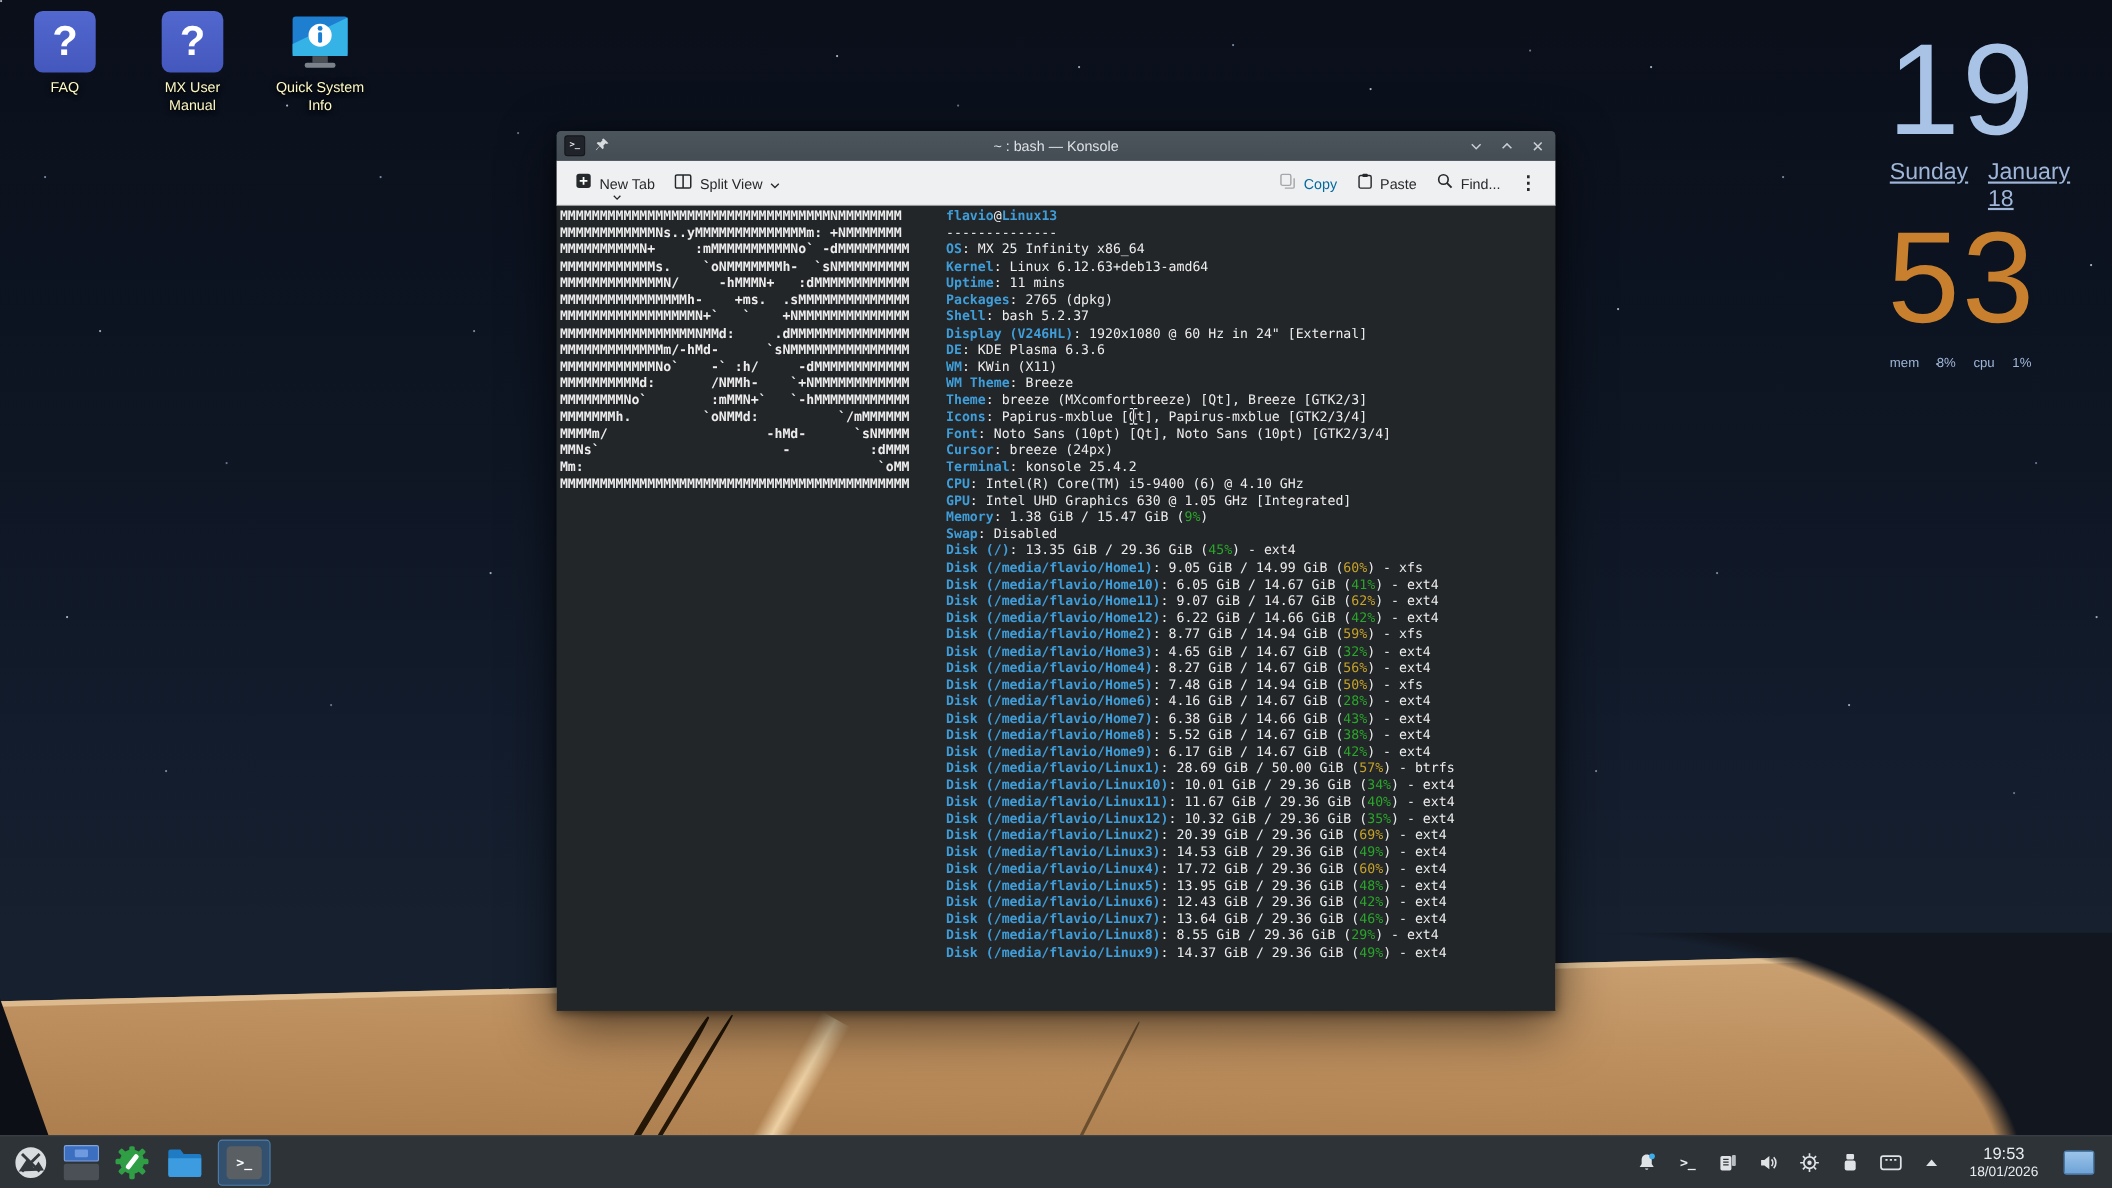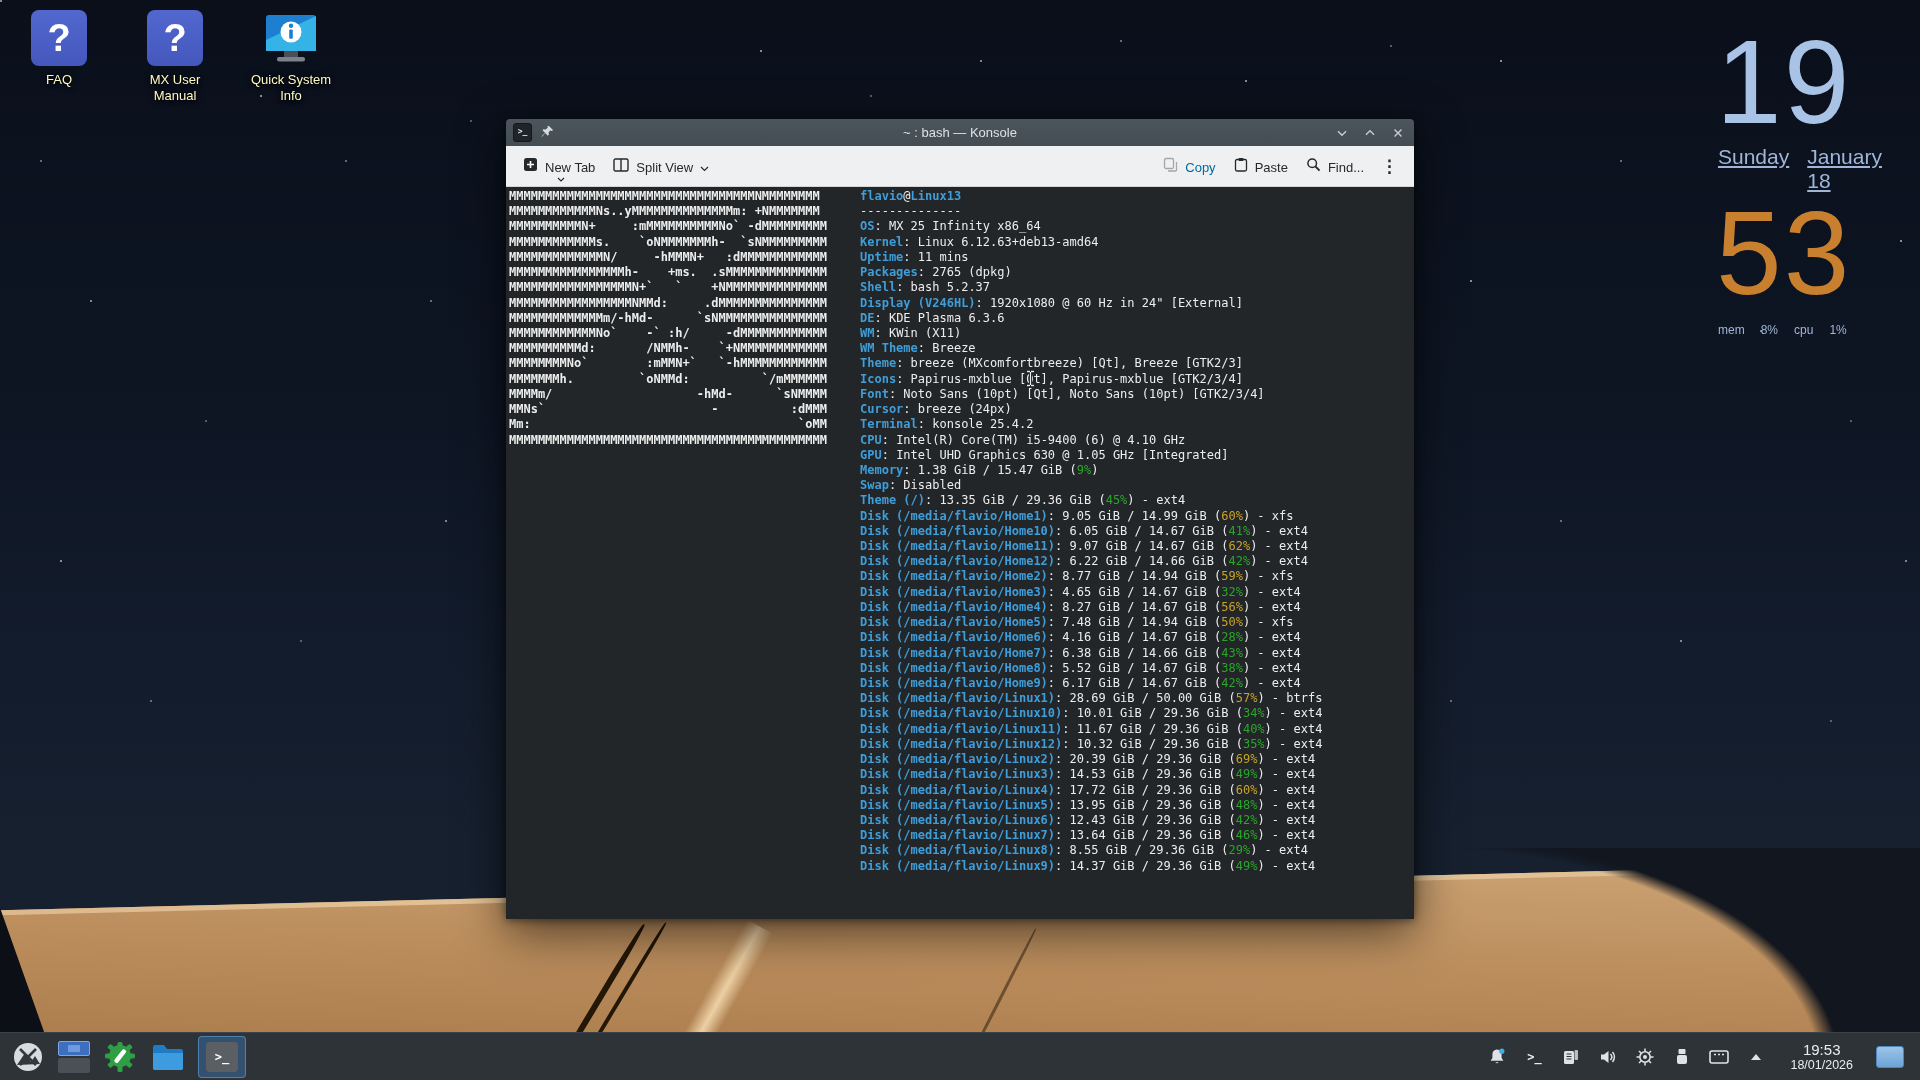--- a/index.html
+++ b/index.html
@@ -296,21 +296,21 @@
 </span><span class="t-blue">WM Theme</span><span class="t-white">: </span><span class="t-white">Breeze</span><span>
 </span><span class="t-blue">Theme</span><span class="t-white">: </span><span class="t-white">breeze (MXcomfortbreeze) [Qt], Breeze [GTK2/3]</span><span>
 </span><span class="t-blue">Icons</span><span class="t-white">: </span><span class="t-white">Papirus-mxblue [Qt], Papirus-mxblue [GTK2/3/4]</span><span>
 </span><span class="t-blue">Font</span><span class="t-white">: </span><span class="t-white">Noto Sans (10pt) [Qt], Noto Sans (10pt) [GTK2/3/4]</span><span>
 </span><span class="t-blue">Cursor</span><span class="t-white">: </span><span class="t-white">breeze (24px)</span><span>
 </span><span class="t-blue">Terminal</span><span class="t-white">: </span><span class="t-white">konsole 25.4.2</span><span>
 </span><span class="t-blue">CPU</span><span class="t-white">: </span><span class="t-white">Intel(R) Core(TM) i5-9400 (6) @ 4.10 GHz</span><span>
 </span><span class="t-blue">GPU</span><span class="t-white">: </span><span class="t-white">Intel UHD Graphics 630 @ 1.05 GHz [Integrated]</span><span>
 </span><span class="t-blue">Memory</span><span class="t-white">: </span><span class="t-white">1.38 GiB / 15.47 GiB (</span><span class="t-green">9%</span><span class="t-white">)</span><span>
 </span><span class="t-blue">Swap</span><span class="t-white">: </span><span class="t-white">Disabled</span><span>
-</span><span class="t-blue">Theme (/)</span><span class="t-white">: 13.35 GiB / 29.36 GiB (</span><span class="t-green">45%</span><span class="t-white">) - ext4</span><span>
+</span><span class="t-blue">Disk (/)</span><span class="t-white">: 13.35 GiB / 29.36 GiB (</span><span class="t-green">45%</span><span class="t-white">) - ext4</span><span>
 </span><span class="t-blue">Disk (/media/flavio/Home1)</span><span class="t-white">: 9.05 GiB / 14.99 GiB (</span><span class="t-yellow">60%</span><span class="t-white">) - xfs</span><span>
 </span><span class="t-blue">Disk (/media/flavio/Home10)</span><span class="t-white">: 6.05 GiB / 14.67 GiB (</span><span class="t-green">41%</span><span class="t-white">) - ext4</span><span>
 </span><span class="t-blue">Disk (/media/flavio/Home11)</span><span class="t-white">: 9.07 GiB / 14.67 GiB (</span><span class="t-yellow">62%</span><span class="t-white">) - ext4</span><span>
 </span><span class="t-blue">Disk (/media/flavio/Home12)</span><span class="t-white">: 6.22 GiB / 14.66 GiB (</span><span class="t-green">42%</span><span class="t-white">) - ext4</span><span>
 </span><span class="t-blue">Disk (/media/flavio/Home2)</span><span class="t-white">: 8.77 GiB / 14.94 GiB (</span><span class="t-yellow">59%</span><span class="t-white">) - xfs</span><span>
 </span><span class="t-blue">Disk (/media/flavio/Home3)</span><span class="t-white">: 4.65 GiB / 14.67 GiB (</span><span class="t-green">32%</span><span class="t-white">) - ext4</span><span>
 </span><span class="t-blue">Disk (/media/flavio/Home4)</span><span class="t-white">: 8.27 GiB / 14.67 GiB (</span><span class="t-yellow">56%</span><span class="t-white">) - ext4</span><span>
 </span><span class="t-blue">Disk (/media/flavio/Home5)</span><span class="t-white">: 7.48 GiB / 14.94 GiB (</span><span class="t-yellow">50%</span><span class="t-white">) - xfs</span><span>
 </span><span class="t-blue">Disk (/media/flavio/Home6)</span><span class="t-white">: 4.16 GiB / 14.67 GiB (</span><span class="t-green">28%</span><span class="t-white">) - ext4</span><span>
 </span><span class="t-blue">Disk (/media/flavio/Home7)</span><span class="t-white">: 6.38 GiB / 14.66 GiB (</span><span class="t-green">43%</span><span class="t-white">) - ext4</span><span>

